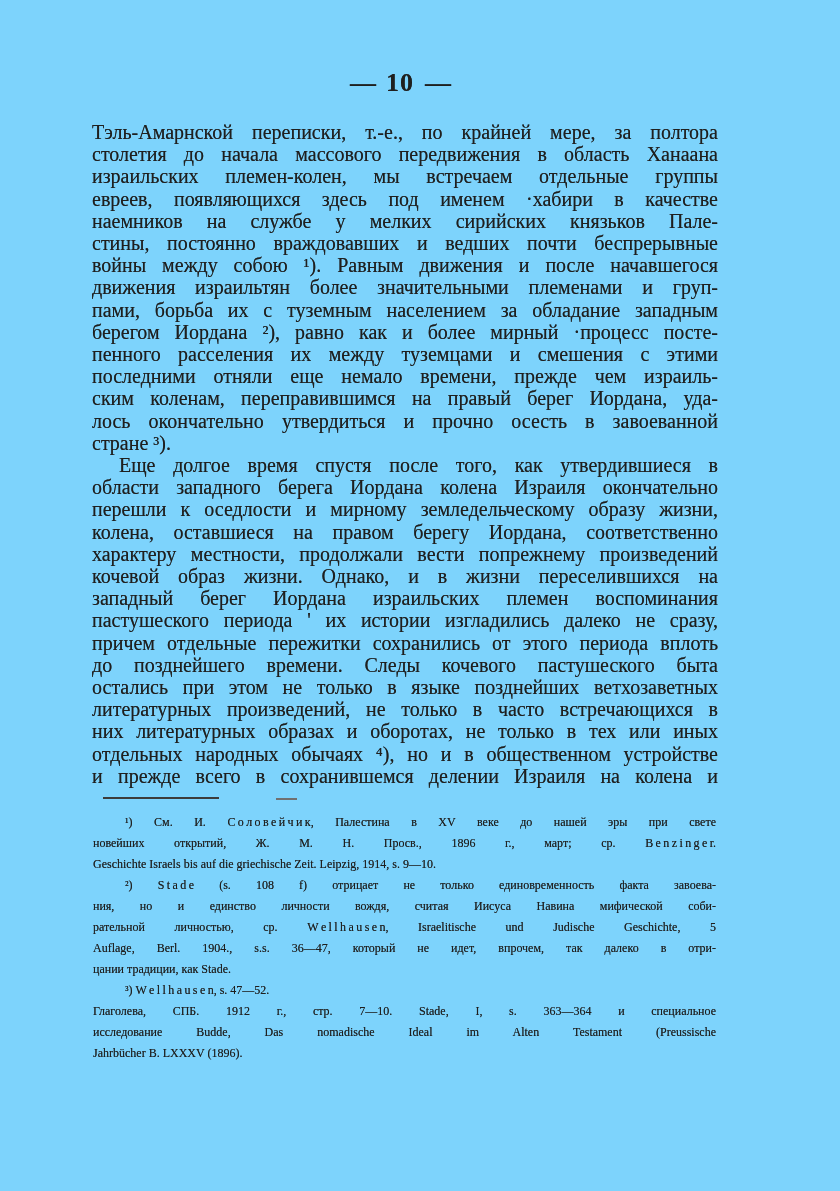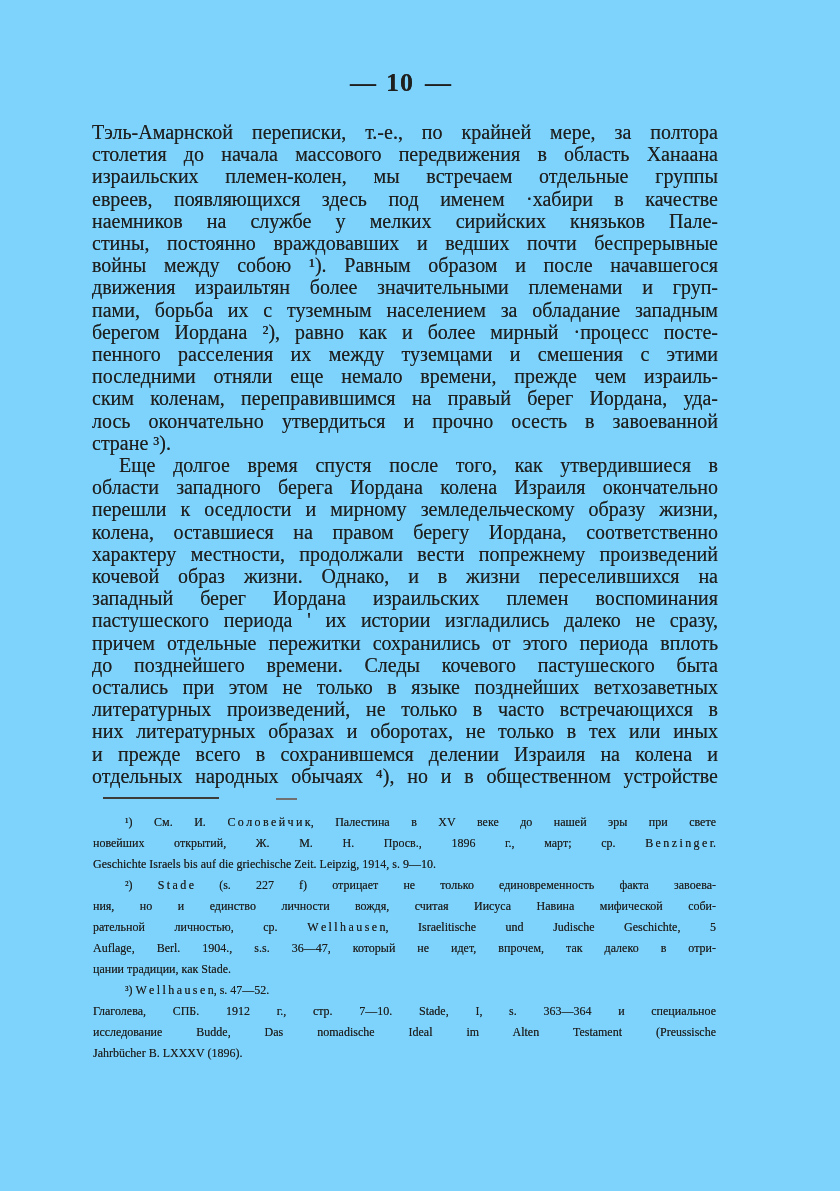--- a/index.html
+++ b/index.html
@@ -78,21 +78,21 @@
   </div>
 
   <div class="main">
       <div>
         <div class="line">Тэль-Амарнской переписки, т.-е., по крайней мере, за полтора</div>
         <div class="line">столетия до начала массового передвижения в область Ханаана</div>
         <div class="line">израильских племен-колен, мы встречаем отдельные группы</div>
         <div class="line">евреев, появляющихся здесь под именем ·хабири в качестве</div>
         <div class="line">наемников на службе у мелких сирийских князьков Пале-</div>
         <div class="line">стины, постоянно враждовавших и ведших почти беспрерывные</div>
-        <div class="line">войны между собою ¹). Равным образом и после начавшегося</div>
+        <div class="line">войны между собою ¹). Равным движения и после начавшегося</div>
         <div class="line">движения израильтян более значительными племенами и груп-</div>
         <div class="line">пами, борьба их с туземным населением за обладание западным</div>
         <div class="line">берегом Иордана ²), равно как и более мирный ·процесс посте-</div>
         <div class="line">пенного расселения их между туземцами и смешения с этими</div>
         <div class="line">последними отняли еще немало времени, прежде чем израиль-</div>
         <div class="line">ским коленам, переправившимся на правый берег Иордана, уда-</div>
         <div class="line">лось окончательно утвердиться и прочно осесть в завоеванной</div>
         <div class="line plain">стране ³).</div>
       </div>
       <div>
@@ -102,36 +102,36 @@
         <div class="line">колена, оставшиеся на правом берегу Иордана, соответственно</div>
         <div class="line">характеру местности, продолжали вести попрежнему произведений</div>
         <div class="line">кочевой образ жизни. Однако, и в жизни переселившихся на</div>
         <div class="line">западный берег Иордана израильских племен воспоминания</div>
         <div class="line">пастушеского периода ' их истории изгладились далеко не сразу,</div>
         <div class="line">причем отдельные пережитки сохранились от этого периода вплоть</div>
         <div class="line">до позднейшего времени. Следы кочевого пастушеского быта</div>
         <div class="line">остались при этом не только в языке позднейших ветхозаветных</div>
         <div class="line">литературных произведений, не только в часто встречающихся в</div>
         <div class="line">них литературных образах и оборотах, не только в тех или иных</div>
+        <div class="line">отдельных народных обычаях ⁴), но и в общественном устройстве</div>
         <div class="line">и прежде всего в сохранившемся делении Израиля на колена и</div>
-        <div class="line">отдельных народных обычаях ⁴), но и в общественном устройстве</div>
       </div>
     </div>
 
   <div class="sep1"></div>
   <div class="sep2"></div>
 
   <div class="footnotes">
       <div>
         <div class="line fn-line indent-fn">¹) См. И. С о л о в е й ч и к, Палестина в XV веке до нашей эры при свете</div>
         <div class="line fn-line">новейших открытий, Ж. М. Н. Просв., 1896 г., март; ср. B e n z i n g e r.</div>
         <div class="line fn-line plain">Geschichte Israels bis auf die griechische Zeit.  Leipzig, 1914, s. 9—10.</div>
       </div>
       <div>
-        <div class="line fn-line indent-fn">²) S t a d e (s. 227 f) отрицает не только единовременность факта завоева-</div>
+        <div class="line fn-line indent-fn">²) S t a d e (s. 108 f) отрицает не только единовременность факта завоева-</div>
         <div class="line fn-line">ния, но и единство личности вождя, считая Иисуса Навина мифической соби-</div>
         <div class="line fn-line">рательной личностью, ср. W e l l h a u s e n, Israelitische und Judische Geschichte, 5</div>
         <div class="line fn-line">Auflage, Berl. 1904., s.s. 36—47, который не идет, впрочем, так далеко в отри-</div>
         <div class="line fn-line plain">цании традиции, как Stade.</div>
       </div>
       <div>
         <div class="line fn-line indent-fn plain">³) W e l l h a u s e n, s. 47—52.</div>
       </div>
       <div>
         <div class="line fn-line">Глаголева, СПБ. 1912 г., стр. 7—10. Stade, I, s. 363—364 и специальное</div>

